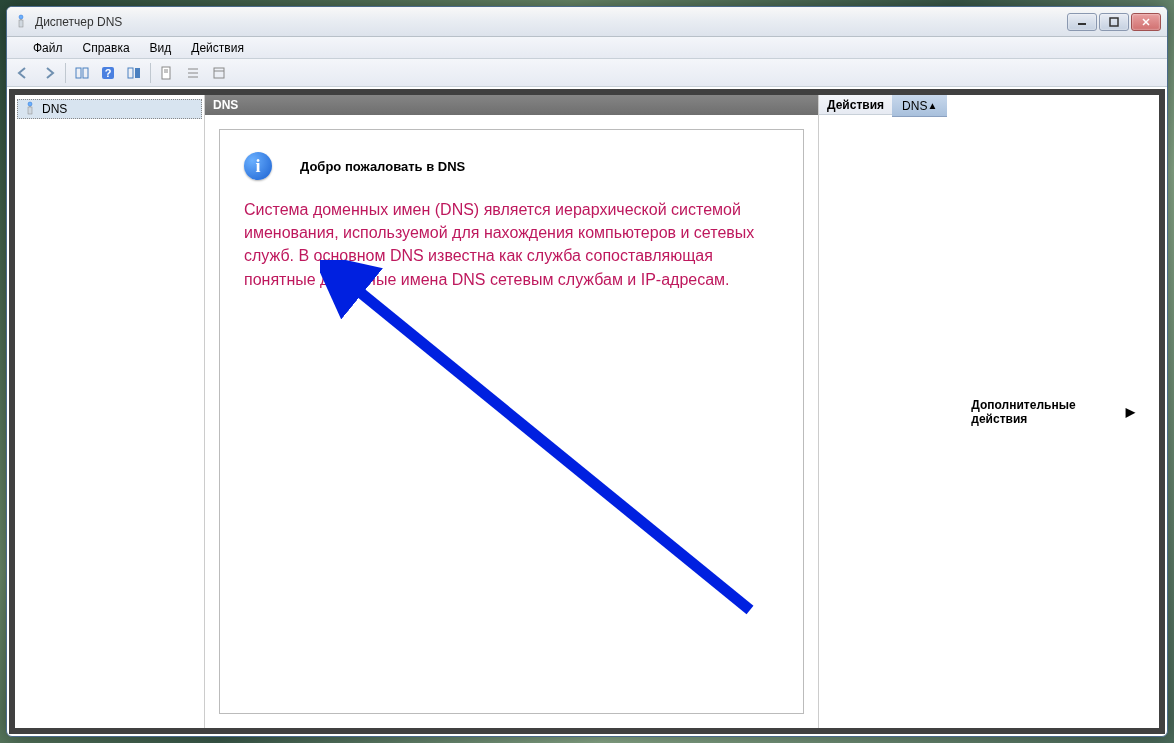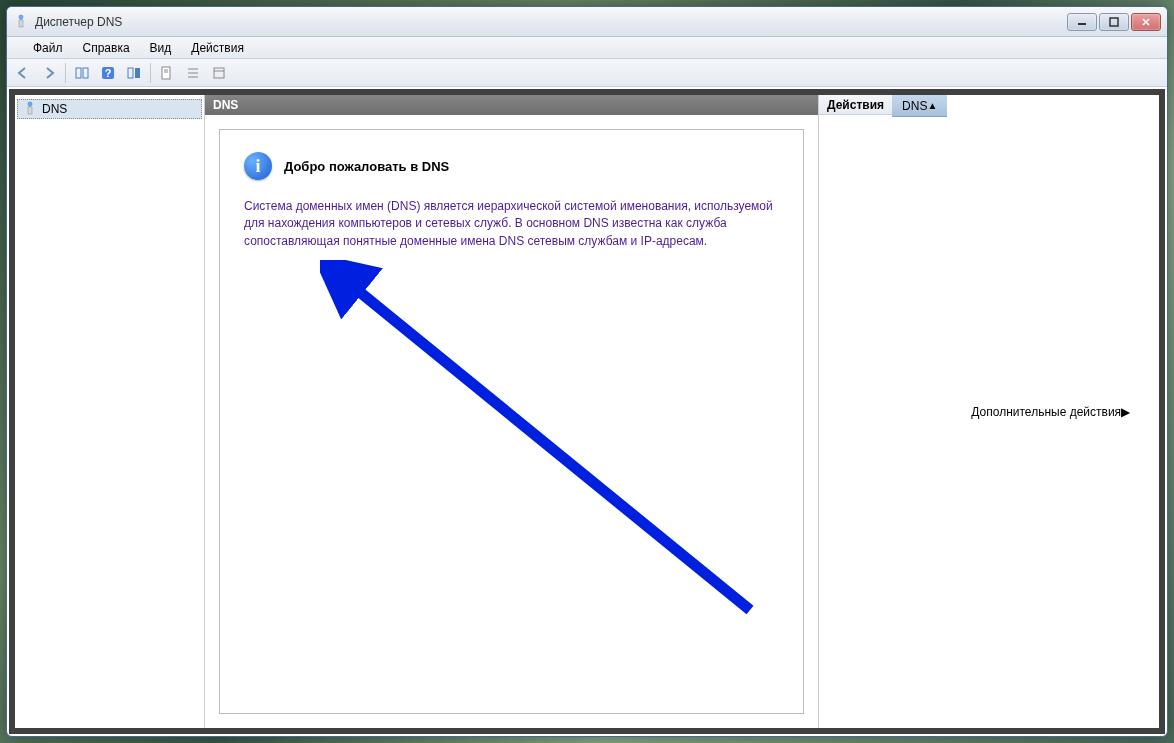--- a/index.html
+++ b/index.html
@@ -110,22 +110,22 @@
 .welcome-row { display: flex; align-items: center; gap: 12px; margin-bottom: 18px; }
 .info-icon {
   width: 28px; height: 28px;
   border-radius: 50%;
   background: radial-gradient(circle at 30% 30%, #6ab0ff, #1a60d0);
   color: #fff; font-weight: bold; font-size: 18px;
   display: flex; align-items: center; justify-content: center;
   font-family: Georgia, serif;
   box-shadow: 0 1px 2px rgba(0,0,0,0.3);
 }
-.welcome-title { font-size: 13px; font-weight: bold; }
-.body-text { font-size: 12px; line-height: 1.45; color: #4c1d95; margin-bottom: 14px; max-width: 540px; }
+.welcome-title { font-size: 13px; font-weight: bold; margin-left: 16px; }
+.body-text { font-size: 16px; line-height: 1.45; color: #be185d; margin-bottom: 14px; max-width: 540px; }
 .actions-panel {
   width: 340px;
   display: flex; 
 }
 .actions-header {
   height: 20px;
   background: linear-gradient(to bottom, #f4f6fa, #e6eaf2);
   border-bottom: 1px solid #c8d0d8;
   font-size: 12px; font-weight: bold;
   padding: 2px 8px;
@@ -136,21 +136,21 @@
   background: linear-gradient(to bottom, #c8d8ec, #a8c0dc);
   border-bottom: 1px solid #8aa0c0;
   font-size: 12px;
   padding: 2px 10px;
   display: flex; align-items: center; justify-content: space-between;
 }
 .actions-subheader .collapse { font-size: 10px; }
 .actions-item {
   font-size: 12px;
   padding: 4px 24px;
-  display: flex; align-items: center; justify-content: space-between;
+  display: flex; align-items: center; justify-content: space-between; font-weight: bold;
 }
 .arrow-annotation {
   position: absolute;
   pointer-events: none;
 }
 svg.tree-node-icon { flex-shrink: 0; }
 </style>
 </head>
 <body>
 

